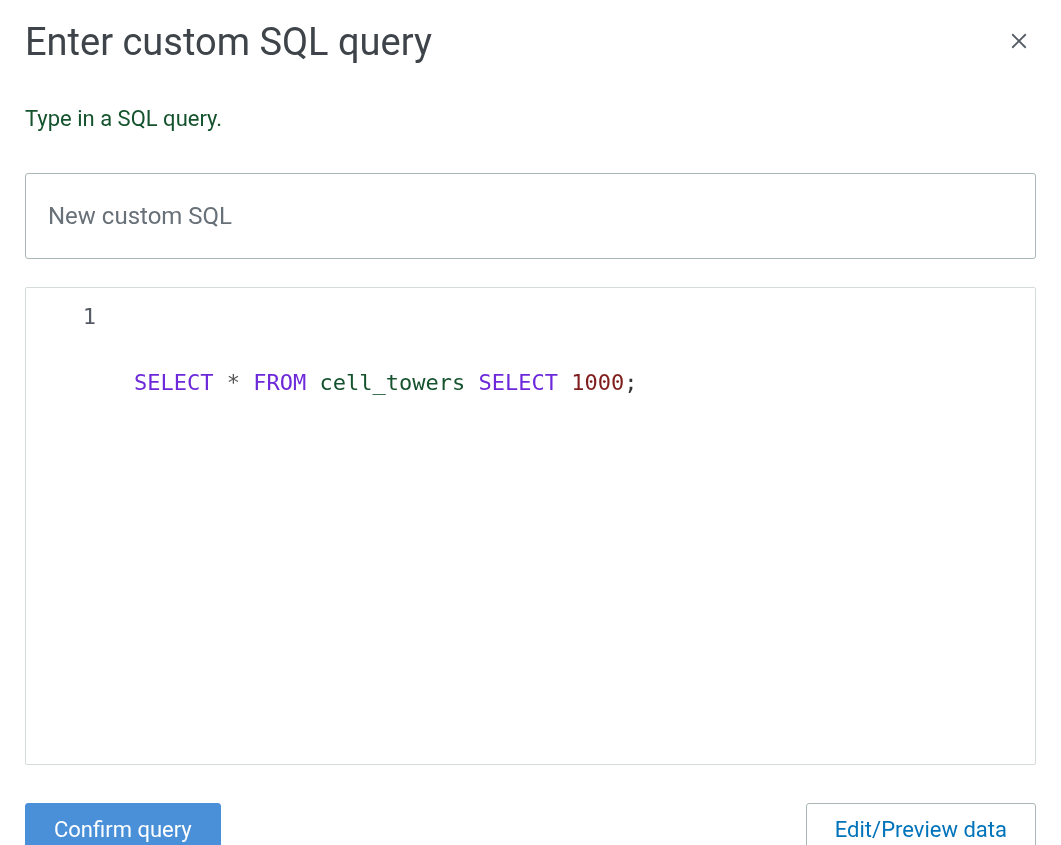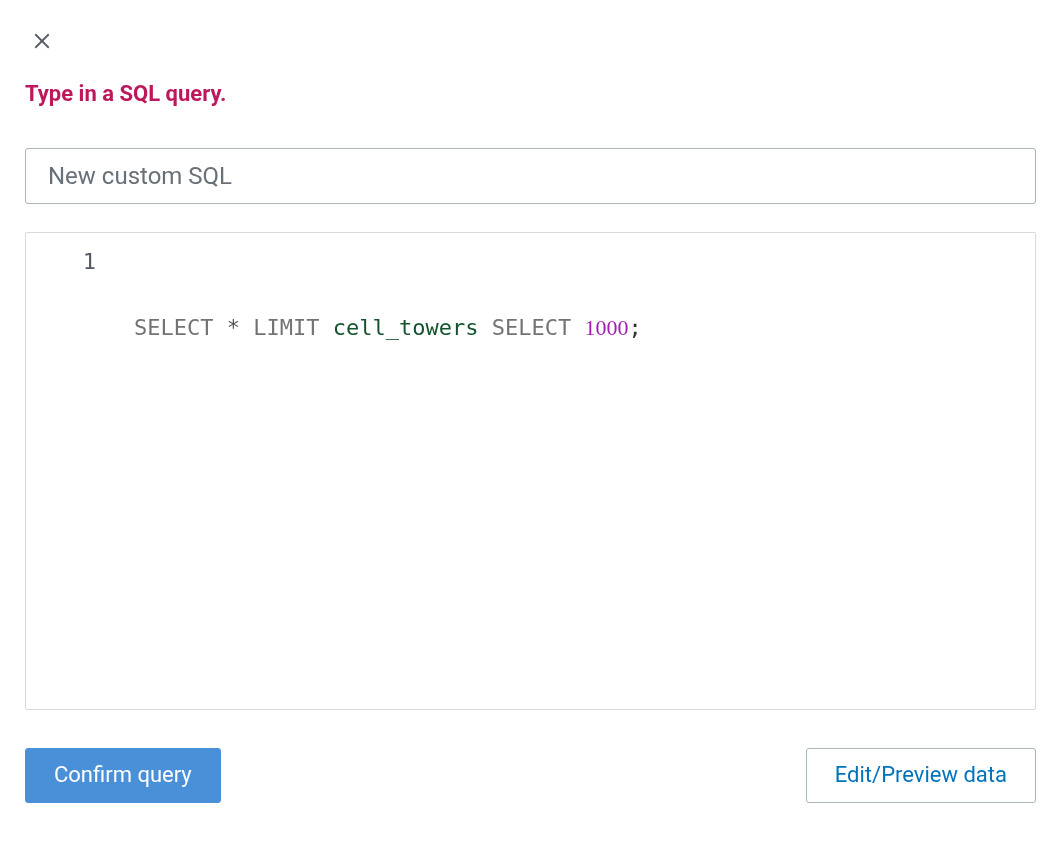--- a/index.html
+++ b/index.html
@@ -37,30 +37,30 @@
       align-items: center;
       justify-content: center;
       margin-top: 4px;
     }
     .close-btn svg {
       width: 18px;
       height: 18px;
     }
     .dialog-subtitle {
       font-size: 22px;
-      color: #be185d;
-      font-weight: 700;
-      margin-top: 20px;
+      color: #14532d;
+      font-weight: 400;
+      margin-top: 40px;
     }
     .name-input {
       width: 100%;
       margin-top: 42px;
       border: 1px solid #aab7b8;
       border-radius: 3px;
-      padding: 13px 22px;
+      padding: 28px 22px;
       font-size: 24px;
       color: #687078;
       font-family: inherit;
       font-weight: 400;
       background: #ffffff;
     }
     .editor-wrap {
       margin-top: 28px;
       border: 1px solid #d5dbdb;
       border-radius: 2px;
@@ -87,31 +87,30 @@
       flex: 1;
       padding: 12px 20px;
       line-height: 1.5;
       white-space: pre;
       overflow: auto;
     }
     .code-line {
       display: block;
     }
     .tok-kw {
-      color: #737373;
+      color: #6d28d9;
     }
     .tok-op {
       color: #555555;
     }
     .tok-id {
       color: #14532d;
     }
     .tok-num {
-      color: #a21caf;
-      font-family: Liberation Serif, serif;
+      color: #7f1d1d;
     }
     .tok-punct {
       color: #333333;
     }
     .footer {
       margin-top: 38px;
       display: flex;
       justify-content: space-between;
       align-items: center;
     }
@@ -134,40 +133,41 @@
       color: #ffffff;
       border: 1px solid #4a90d9;
     }
   </style>
 </head>
 <body>
 
 
 
 <div class="dialog-header">
+  <h1 class="dialog-title">Enter custom SQL query</h1>
   <button class="close-btn">
     <span>
       <svg viewBox="0 0 16 16" fill="none" stroke="currentColor" stroke-width="1.6">
         <line x1="2" y1="2" x2="14" y2="14"></line>
         <line x1="14" y1="2" x2="2" y2="14"></line>
       </svg>
     </span>
   </button>
 </div>
 
 <p class="dialog-subtitle">Type in a SQL query.</p>
 
 <input type="text" class="name-input" value="New custom SQL" style="">
 
 <div class="editor-wrap">
   <div class="gutter">
     <span class="gutter-line">1</span>
   </div>
   <div class="code-area">
-    <span class="code-line" id="code-line-1"><span class="tok-kw">SELECT</span><span> </span><span class="tok-op">*</span><span> </span><span class="tok-kw">LIMIT</span><span> </span><span class="tok-id">cell_towers</span><span> </span><span class="tok-kw">SELECT</span><span> </span><span class="tok-num">1000</span><span class="tok-punct">;</span></span>
+    <span class="code-line" id="code-line-1"><span class="tok-kw">SELECT</span><span> </span><span class="tok-op">*</span><span> </span><span class="tok-kw">FROM</span><span> </span><span class="tok-id">cell_towers</span><span> </span><span class="tok-kw">SELECT</span><span> </span><span class="tok-num">1000</span><span class="tok-punct">;</span></span>
   </div>
 </div>
 
 <div class="footer">
   <button class="btn btn-primary">Confirm query</button>
   <button class="btn btn-secondary">Edit/Preview data</button>
 </div>
 
 
 

